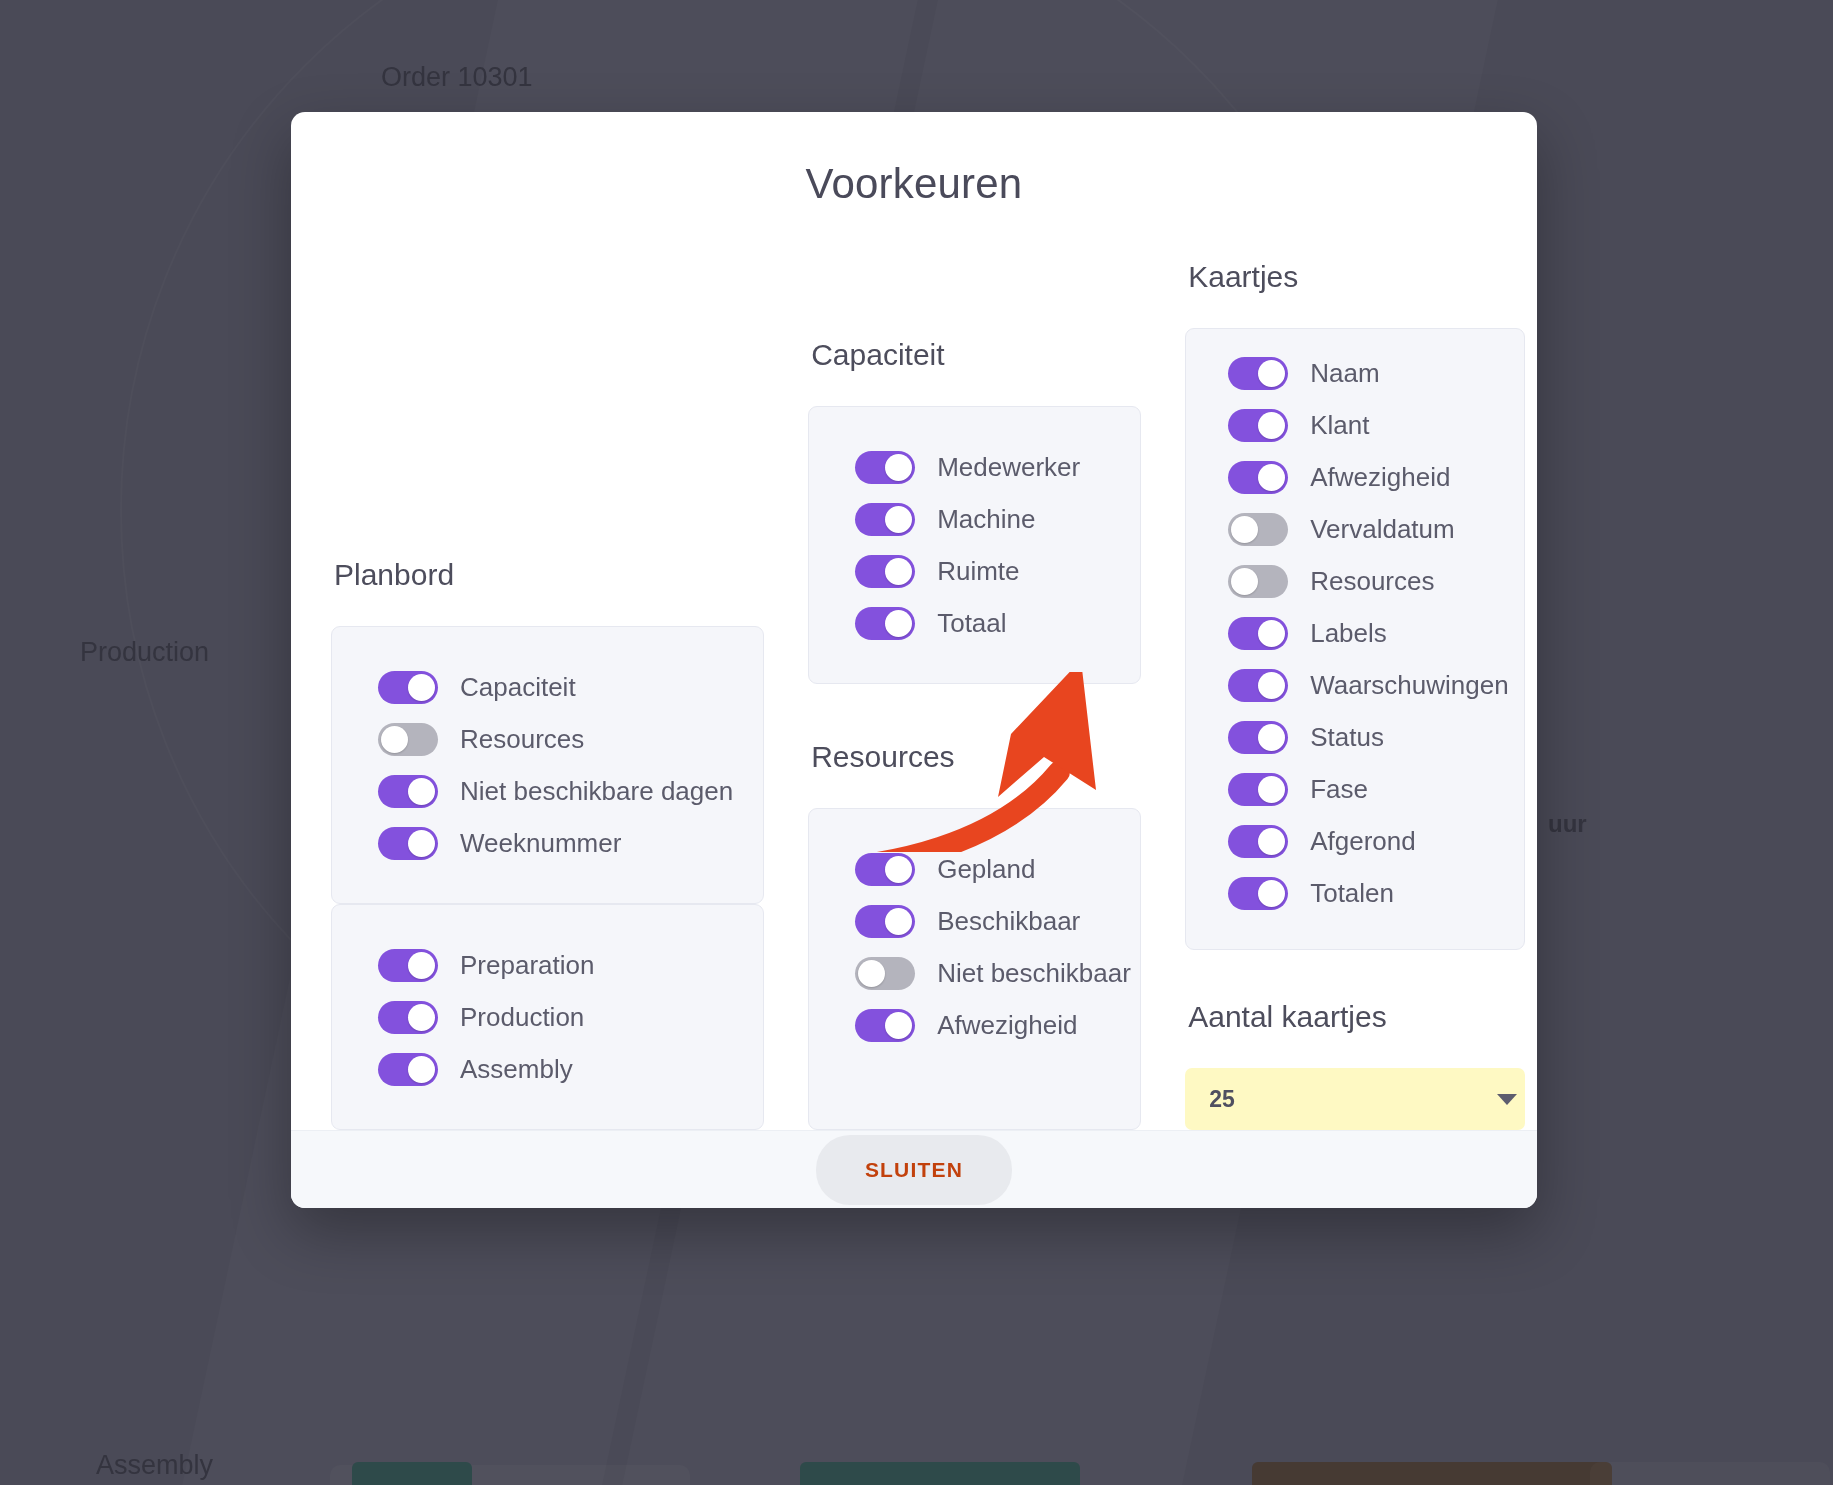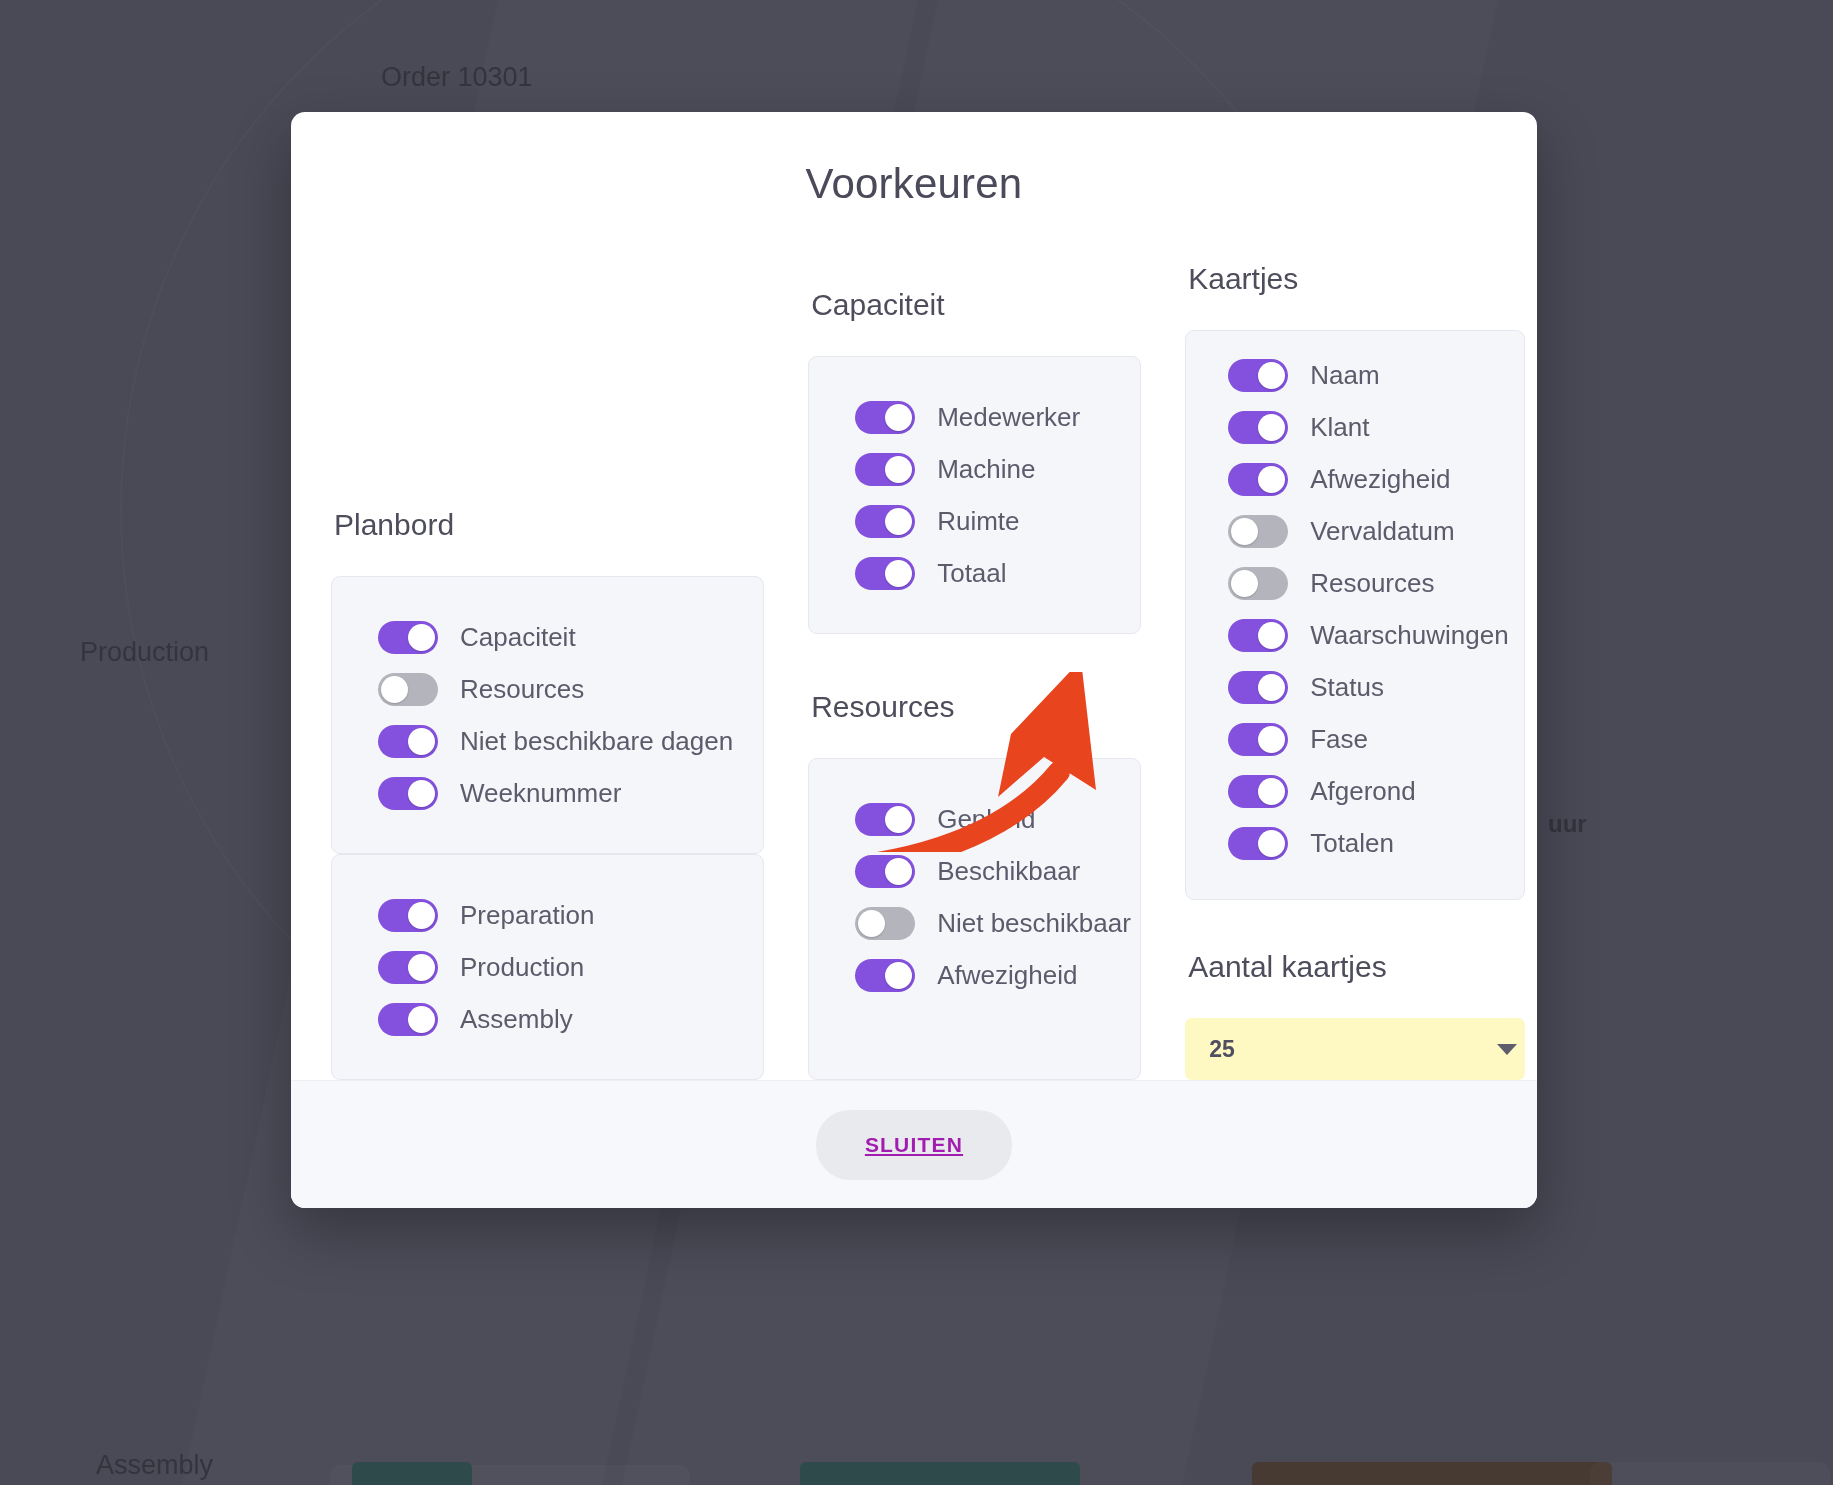--- a/index.html
+++ b/index.html
@@ -173,23 +173,22 @@
   #close-button {
     background: #e8eaee;
     border: none;
     border-radius: 34px;
     width: 196px;
     height: 70px;
     font-family: "Liberation Sans", sans-serif;
     font-size: 21px;
     font-weight: bold;
     letter-spacing: 1.2px;
-    color: #a21caf;
+    color: #c2410c;
     cursor: pointer;
-    text-decoration: underline;
   }
 
   
   #arrow {
     position: absolute;
     left: 560px;
     top: 560px;
     width: 360px;
     height: 180px;
     pointer-events: none;
@@ -355,20 +354,26 @@
             <div class="switch">
               <div class="knob"></div>
             </div>
             <span class="toggle-label">Vervaldatum</span>
           </div>
           <div class="toggle-row">
             <div class="switch">
               <div class="knob"></div>
             </div>
             <span class="toggle-label">Resources</span>
+          </div>
+          <div class="toggle-row">
+            <div class="switch on">
+              <div class="knob"></div>
+            </div>
+            <span class="toggle-label">Labels</span>
           </div>
           <div class="toggle-row">
             <div class="switch on">
               <div class="knob"></div>
             </div>
             <span class="toggle-label">Waarschuwingen</span>
           </div>
           <div class="toggle-row">
             <div class="switch on">
               <div class="knob"></div>

